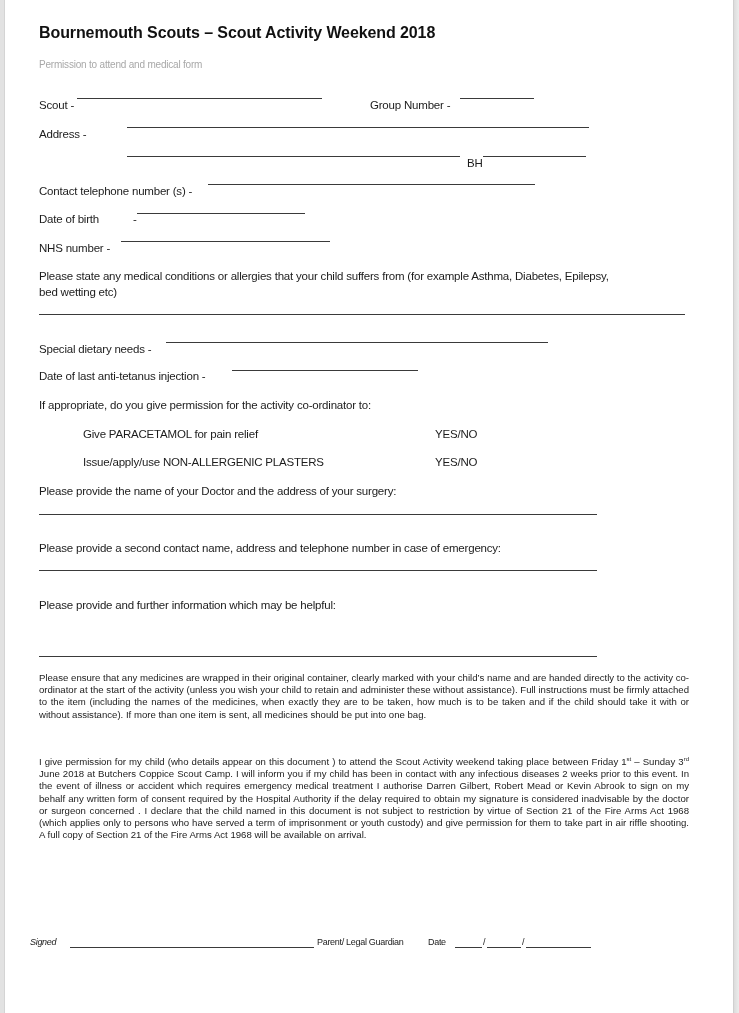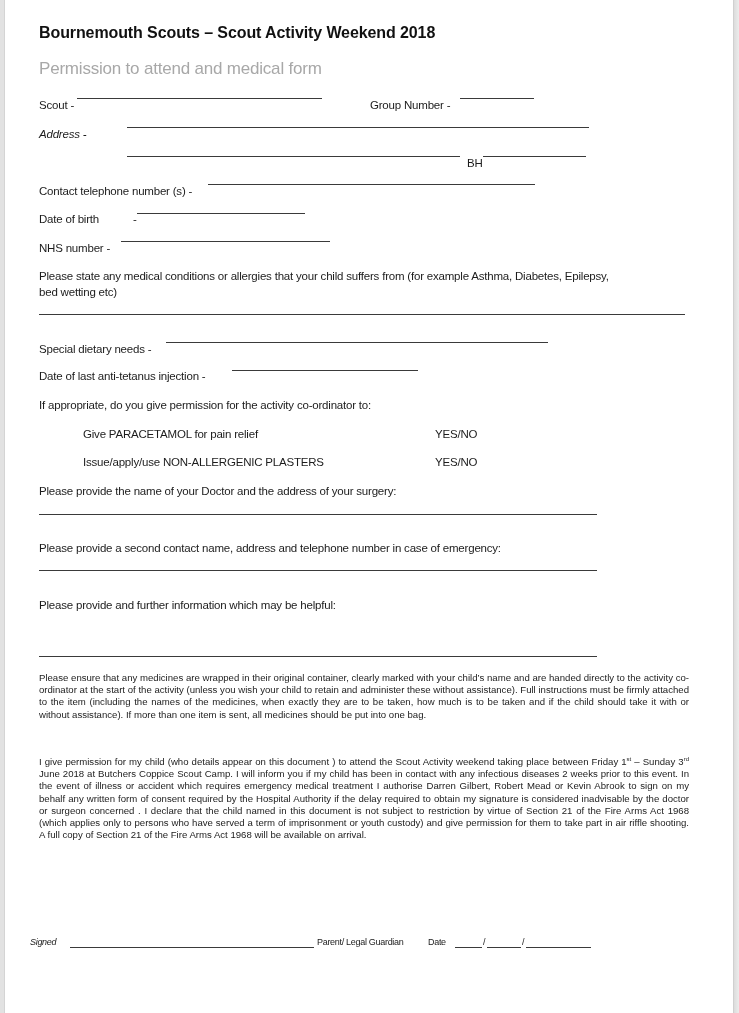--- a/index.html
+++ b/index.html
@@ -4,21 +4,21 @@
 <style>
   * { box-sizing: border-box; margin: 0; padding: 0; }
   html, body { width: 739px; height: 1013px; overflow: hidden; background: #ffffff; }
   body { position: relative; font-family: "Liberation Sans", sans-serif; color: #1a1a1a; }
   .edge-left { position: absolute; left: 0; top: 0; width: 5px; height: 1013px; background: #e2e2e2; border-right: 1px solid #d4d4d4; }
   .edge-right { position: absolute; right: 0; top: 0; width: 6px; height: 1013px; background: linear-gradient(to right, #dcdcdc, #ececec); border-left: 1px solid #d0d0d0; }
   .page { position: absolute; left: 6px; top: 0; width: 695px; height: 1013px; background: #fff; border-radius: 8px; }
 
   .abs { position: absolute; white-space: nowrap; }
   .title { left: 39px; top: 24px; font-size: 16px; font-weight: bold; color: #111; letter-spacing: -0.1px; }
-  .subtitle { left: 39px; top: 59px; font-size: 17px; color: #a8a8a8; letter-spacing: -0.2px; }
+  .subtitle { left: 39px; top: 59px; font-size: 10px; color: #a8a8a8; letter-spacing: -0.2px; }
   .lbl { font-size: 11.5px; color: #1c1c1c; letter-spacing: -0.2px; margin-top: 12px; }
   .line { position: absolute; height: 0; border-bottom: 1px solid #3a3a3a; }
 
   .para { position: absolute; left: 39px; width: 650px; font-size: 9.6px; line-height: 12.2px; color: #222; text-align: justify; letter-spacing: 0px; }
   .para sup { font-size: 6px; vertical-align: 4px; line-height: 0; }
   .sig { font-size: 9px; color: #222; letter-spacing: -0.3px; }
 </style>
 </head>
 <body>
 
@@ -26,21 +26,21 @@
 <div class="page">
 
   <div class="abs title" style="left:33px;">Bournemouth Scouts – Scout Activity Weekend 2018</div>
   <div class="abs subtitle" style="left:33px;">Permission to attend and medical form</div>
 
   <div class="abs lbl" style="left:33px; top:87px;">Scout -</div>
   <div class="line" style="left:71px; top:98px; width:245px;"><span></span></div>
   <div class="abs lbl" style="left:364px; top:87px;">Group Number -</div>
   <div class="line" style="left:454px; top:98px; width:74px;"><span></span></div>
 
-  <div class="abs lbl" style="left:33px; top:116px;font-style:italic;">Address -</div>
+  <div class="abs lbl" style="left:33px; top:116px;">Address -</div>
   <div class="line" style="left:121px; top:127px; width:462px;"><span></span></div>
   <div class="line" style="left:121px; top:156px; width:333px;"><span></span></div>
   <div class="abs lbl" style="left:461px; top:145px;">BH</div>
   <div class="line" style="left:477px; top:156px; width:103px;"><span></span></div>
 
   <div class="abs lbl" style="left:33px; top:173px;">Contact telephone number (s) -</div>
   <div class="line" style="left:202px; top:184px; width:327px;"><span></span></div>
 
   <div class="abs lbl" style="left:33px; top:201px;">Date of birth</div>
   <div class="abs lbl" style="left:127px; top:201px;">-</div>

